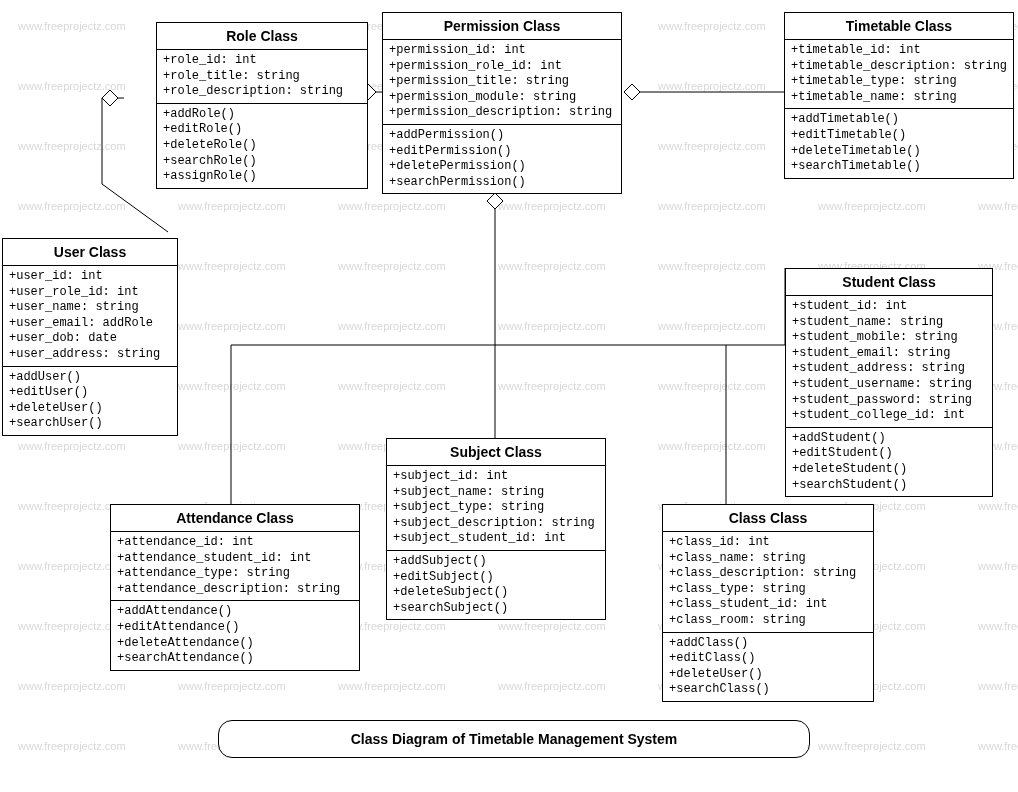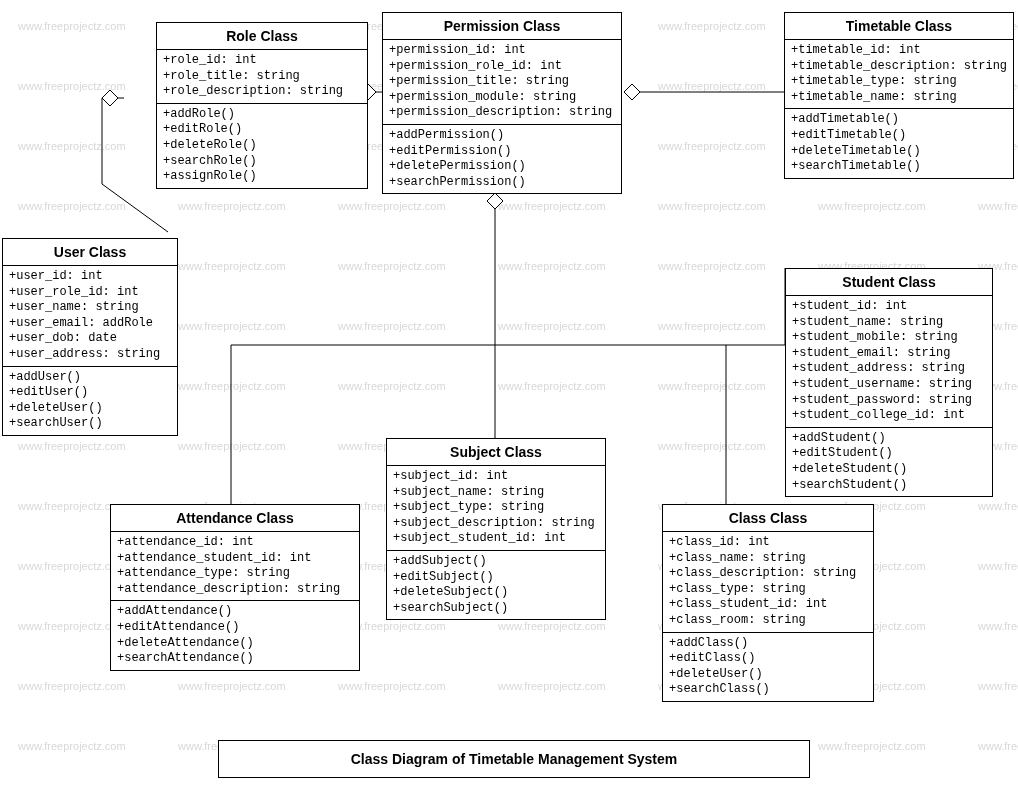--- a/index.html
+++ b/index.html
@@ -326,15 +326,15 @@
       <div>+class_room: string</div>
     </div>
   <div class="uml-section">
       <div>+addClass()</div>
       <div>+editClass()</div>
       <div>+deleteUser()</div>
       <div>+searchClass()</div>
     </div>
 </div>
 
-<div class="title-strip" style="left:218px; top:740px; width:590px; height:36px;">
+<div class="title-strip" style="left:218px; top:720px; width:590px; height:36px;border-radius:14px;">
   <span>Class Diagram of Timetable Management System</span>
 </div>
 
 </body></html>

